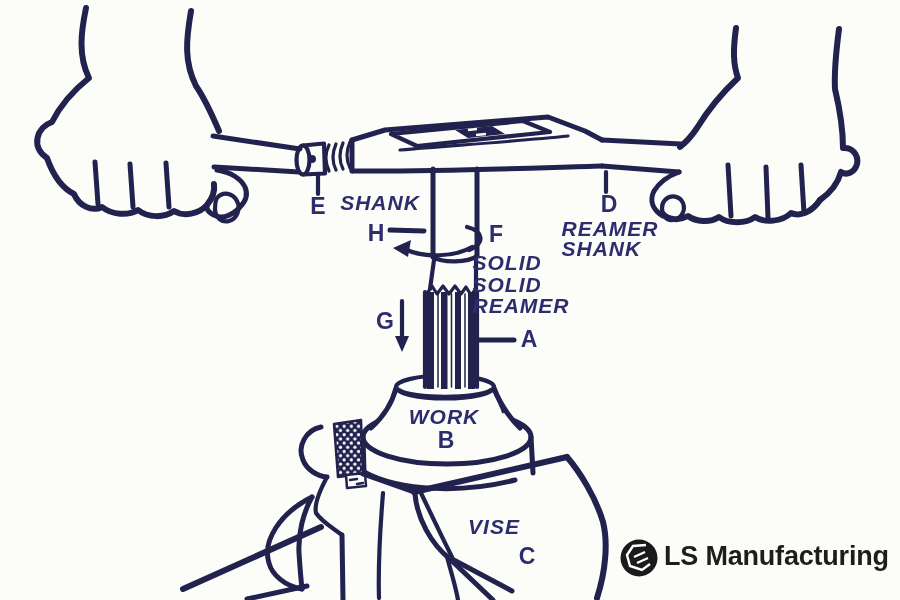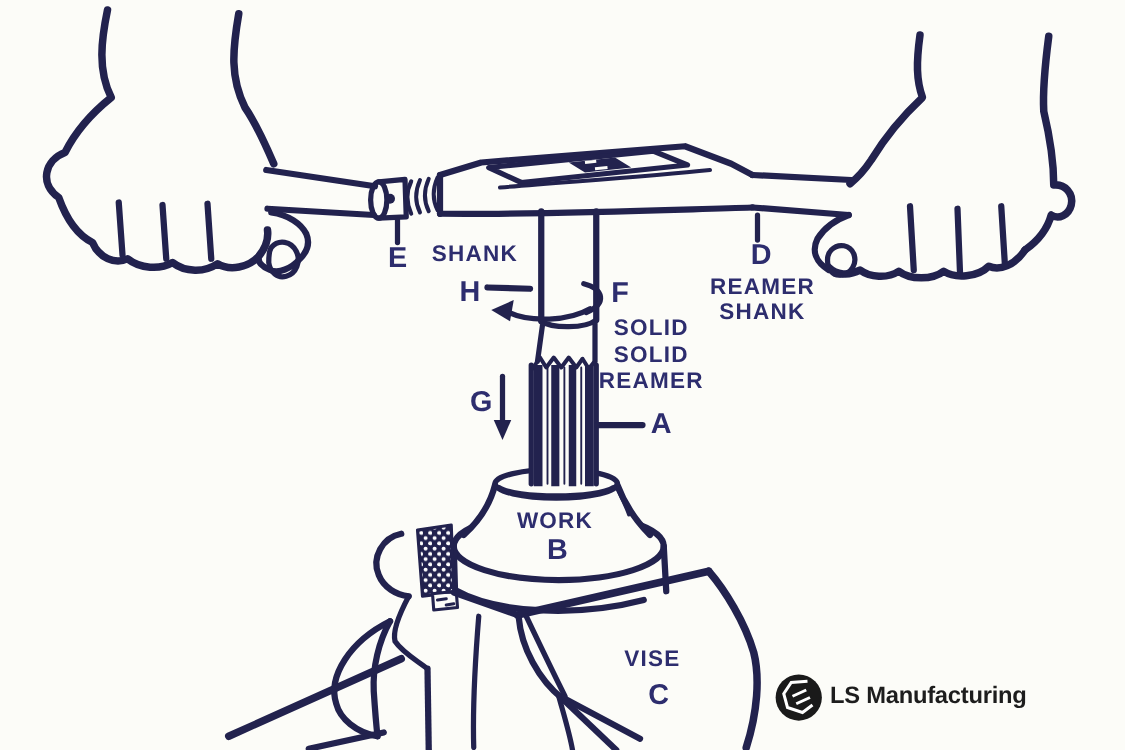--- a/index.html
+++ b/index.html
@@ -14,25 +14,25 @@
   .ln{fill:none;stroke:var(--ink);stroke-linecap:round;stroke-linejoin:round;}
   .w2{stroke-width:2.5}.w3{stroke-width:3.2}.w4{stroke-width:4.2}.w5{stroke-width:5}.w6{stroke-width:6}
   .fill-ink{fill:var(--ink);stroke:none;}
   .fill-bg{fill:var(--bg);stroke:none;}
   .lbl{
     position:absolute;transform:translate(-50%,-50%);
     color:var(--label);font-weight:700;white-space:nowrap;
     -webkit-user-select:none;user-select:none;
   }
   .letter{font-size:23px;letter-spacing:0;}
-  .word{font-size:18px;letter-spacing:1px;}
-  .multiline{text-align:center;line-height:21px;}
+  .word{font-size:21px;letter-spacing:1px;font-style:italic;}
+  .multiline{text-align:left;line-height:21px;}
   #brand-text{
     position:absolute;left:664px;top:558px;transform:translateY(-54%);
-    color:var(--brand);font-size:19px;font-weight:700;letter-spacing:-0.2px;
+    color:var(--brand);font-size:27px;font-weight:700;letter-spacing:-0.2px;
   }
 </style>
 </head>
 <body>
 
 <div id="stage">
 
   <svg id="art" width="900" height="600" viewBox="0 0 900 600">
     <defs>
       <pattern id="knurl" width="7.2" height="8.4" patternUnits="userSpaceOnUse">
@@ -189,17 +189,17 @@
   <div class="lbl word multiline" style="left:521px;top:284px;line-height:21.5px">
     <div>SOLID</div>
     <div>SOLID</div>
     <div>REAMER</div>
   </div>
 
   <span class="lbl letter" style="left:529px;top:339px">A</span>
   <span class="lbl letter" style="left:385px;top:321px">G</span>
   <span class="lbl word" style="left:444px;top:417px">WORK</span>
   <span class="lbl letter" style="left:446px;top:440px">B</span>
-  <span class="lbl word" style="left:522px;top:527px">VISE</span>
+  <span class="lbl word" style="left:494px;top:527px">VISE</span>
   <span class="lbl letter" style="left:527px;top:556px">C</span>
 
   <span id="brand-text">LS Manufacturing</span>
 </div>
 
 </body></html>

